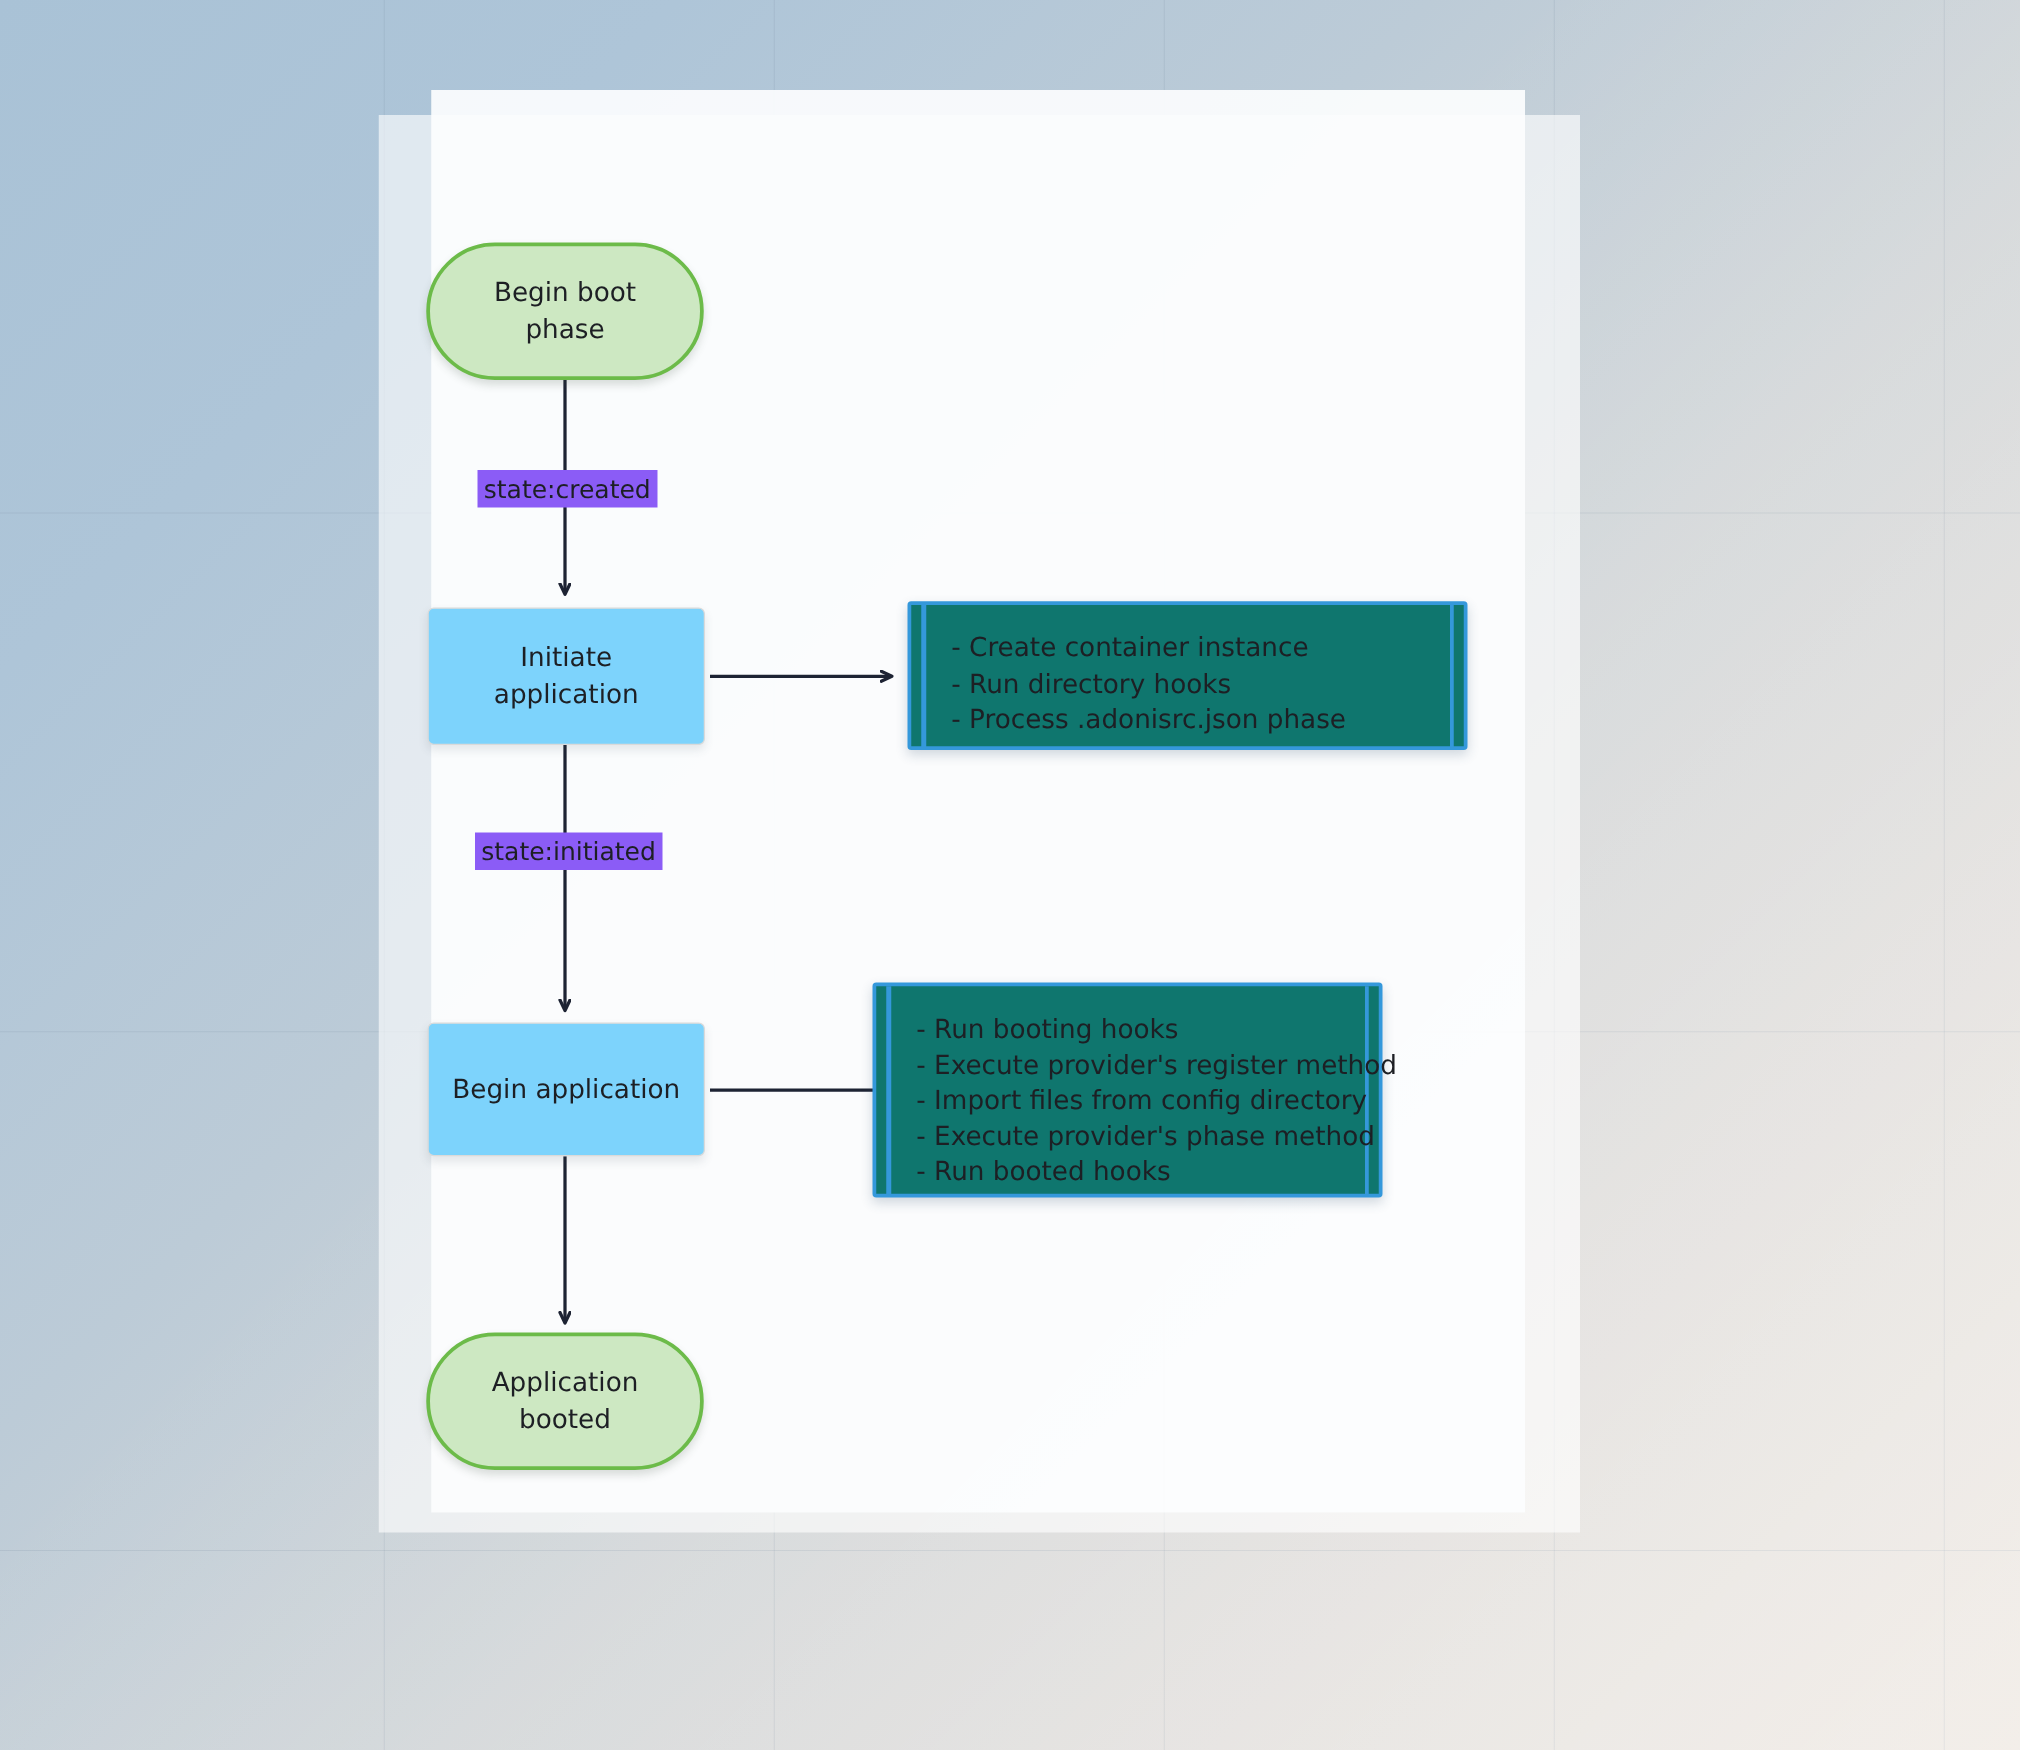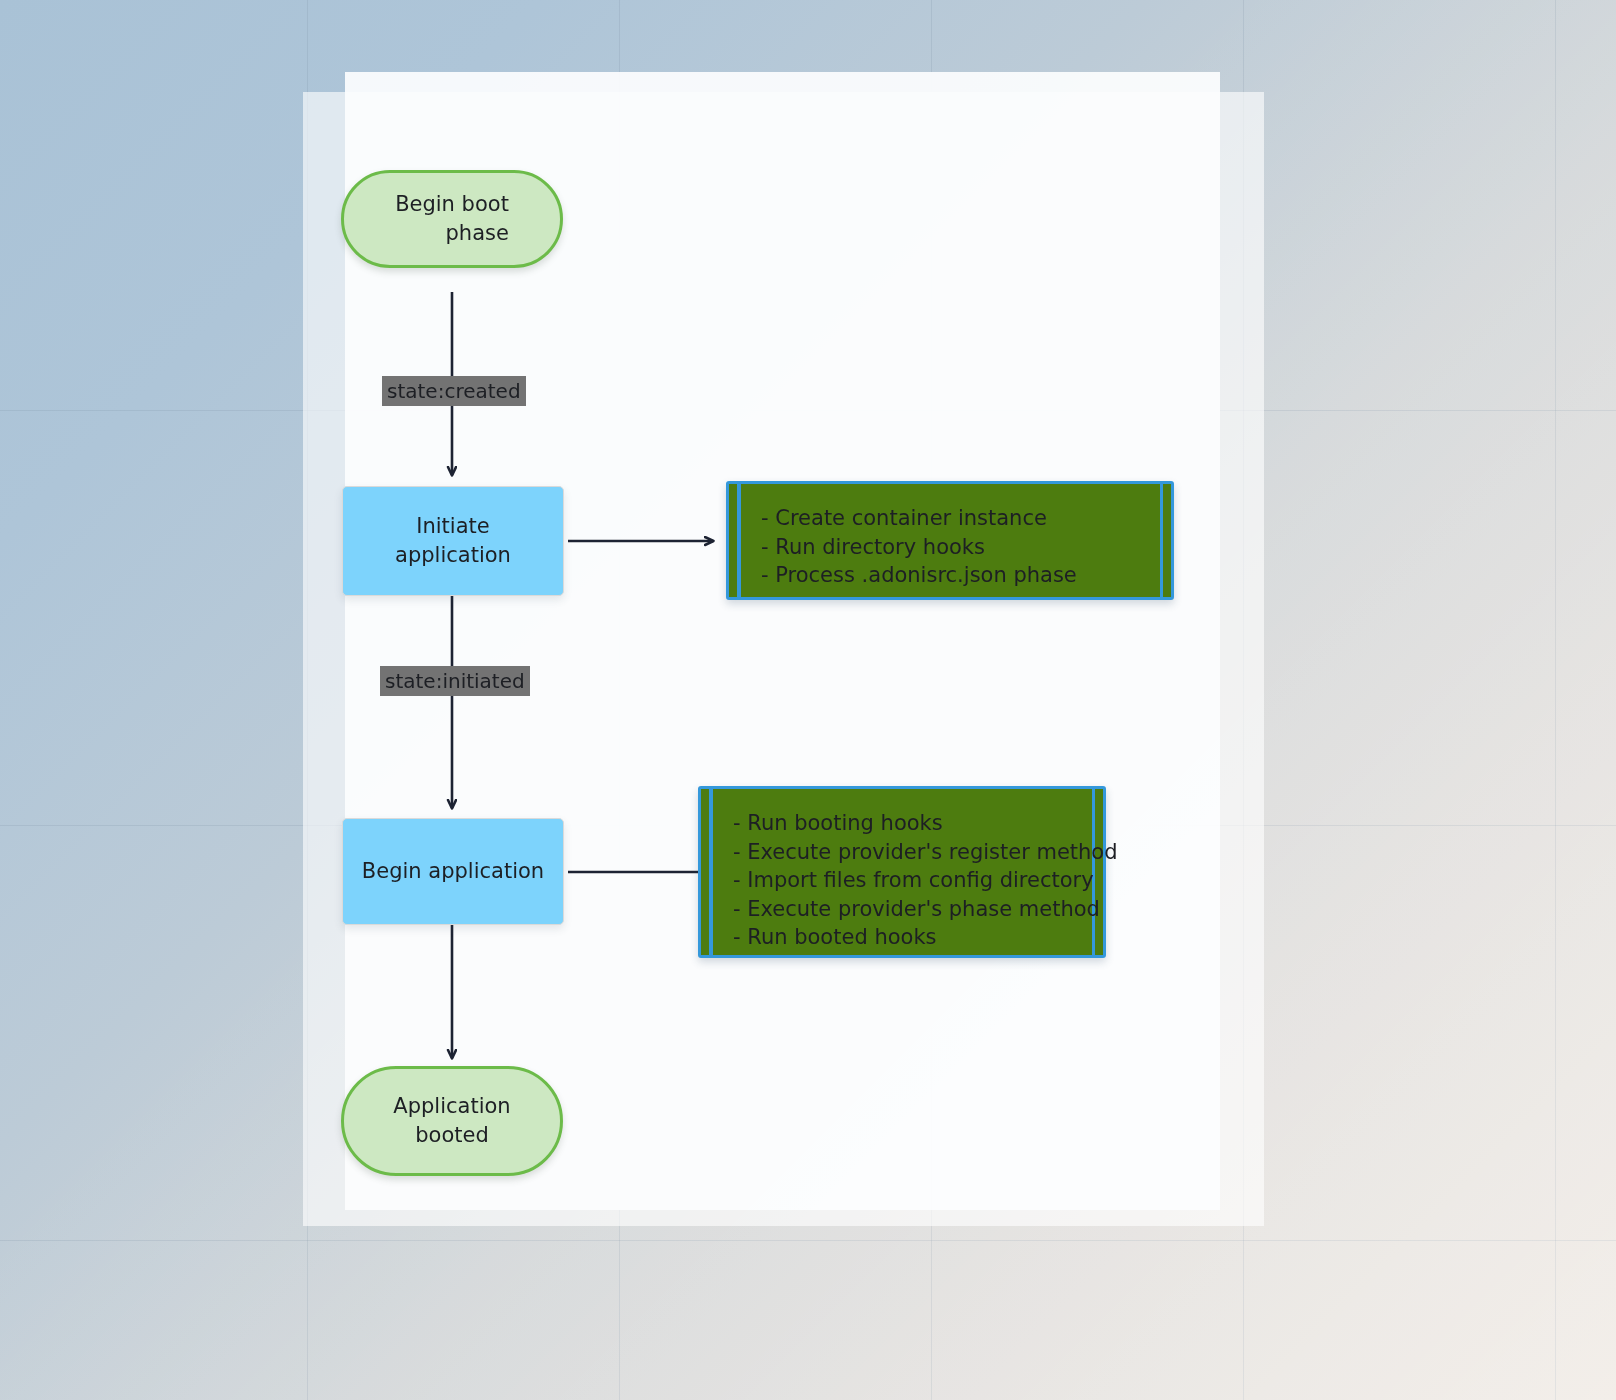--- a/index.html
+++ b/index.html
@@ -86,21 +86,21 @@
   
   .node-process {
     background: #7dd3fc;
     border: 1.5px solid #dadada;
     border-radius: 5px;
     box-shadow: 0 4px 8px rgba(60,70,90,0.12);
   }
 
   
   .node-note {
-    background: #4d7c0f;
+    background: #0f766e;
     border: 3.5px solid #3498db;
     border-radius: 3px;
     box-shadow: 0 4px 9px rgba(40,70,100,0.20);
     display: block;
     padding: 20px 24px 20px 32px;
     box-sizing: border-box;
   }
   .node-note::before,
   .node-note::after {
     content: "";
@@ -117,21 +117,21 @@
     line-height: 28.5px;
     color: #1d1f24;
     white-space: nowrap;
     position: relative;
     z-index: 2;
   }
 
   
   .edge-label {
     position: absolute;
-    background: #737373;
+    background: #8b5cf6;
     color: #1d1f24;
     font-size: 20px;
     line-height: 1.2;
     padding: 3px 5px;
     white-space: nowrap;
   }
 
   svg#edges {
     position: absolute;
     left: 0; top: 0;
@@ -163,21 +163,21 @@
 
     <line x1="568" y1="541" x2="713" y2="541" stroke="#1d2333" stroke-width="2.6" marker-end="url(#arrowhead)"></line>
 
     <line x1="452" y1="596" x2="452" y2="808" stroke="#1d2333" stroke-width="2.6" marker-end="url(#arrowhead)"></line>
 
     <line x1="568" y1="872" x2="713" y2="872" stroke="#1d2333" stroke-width="2.6" marker-end="url(#arrowhead)"></line>
 
     <line x1="452" y1="925" x2="452" y2="1058" stroke="#1d2333" stroke-width="2.6" marker-end="url(#arrowhead)"></line>
   </svg>
 
-  <div class="node node-terminator" style="left:341px; top:170px; width:222px; height:98px;text-align:right;">
+  <div class="node node-terminator" style="left:341px; top:194px; width:222px; height:110px;">
     <div>
       <div>Begin boot</div>
       <div>phase</div>
     </div>
   </div>
 
   <div class="edge-label" style="left:382px; top:376px;">state:created</div>
 
   <div class="node node-process" style="left:342px; top:486px; width:222px; height:110px;">
     <div>

